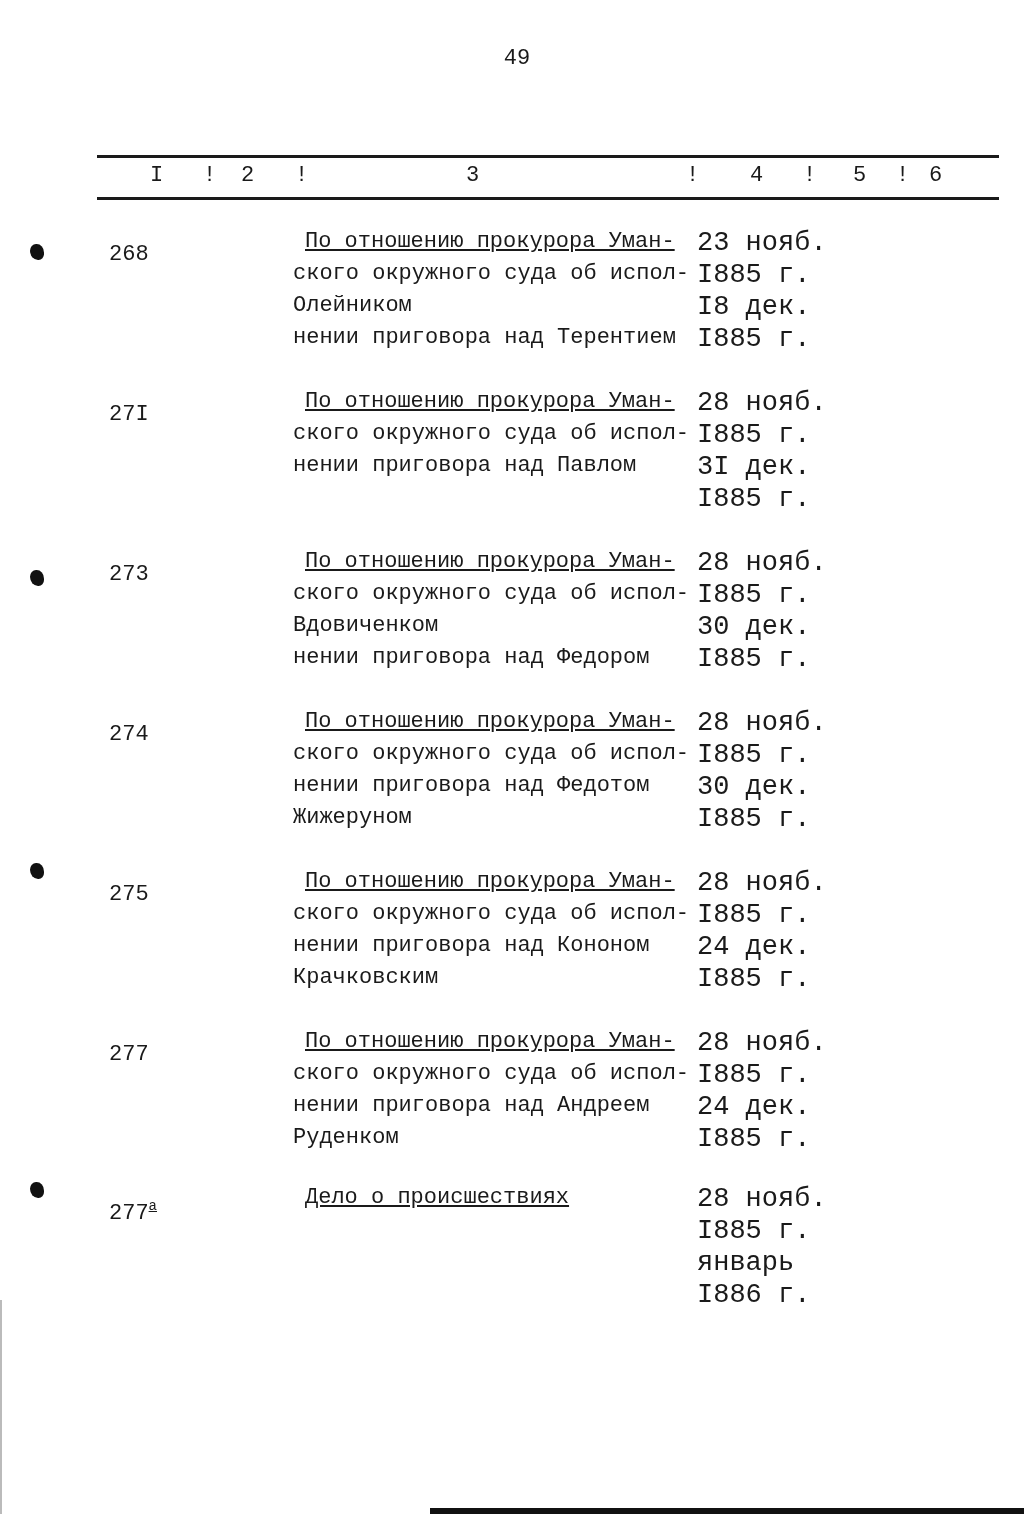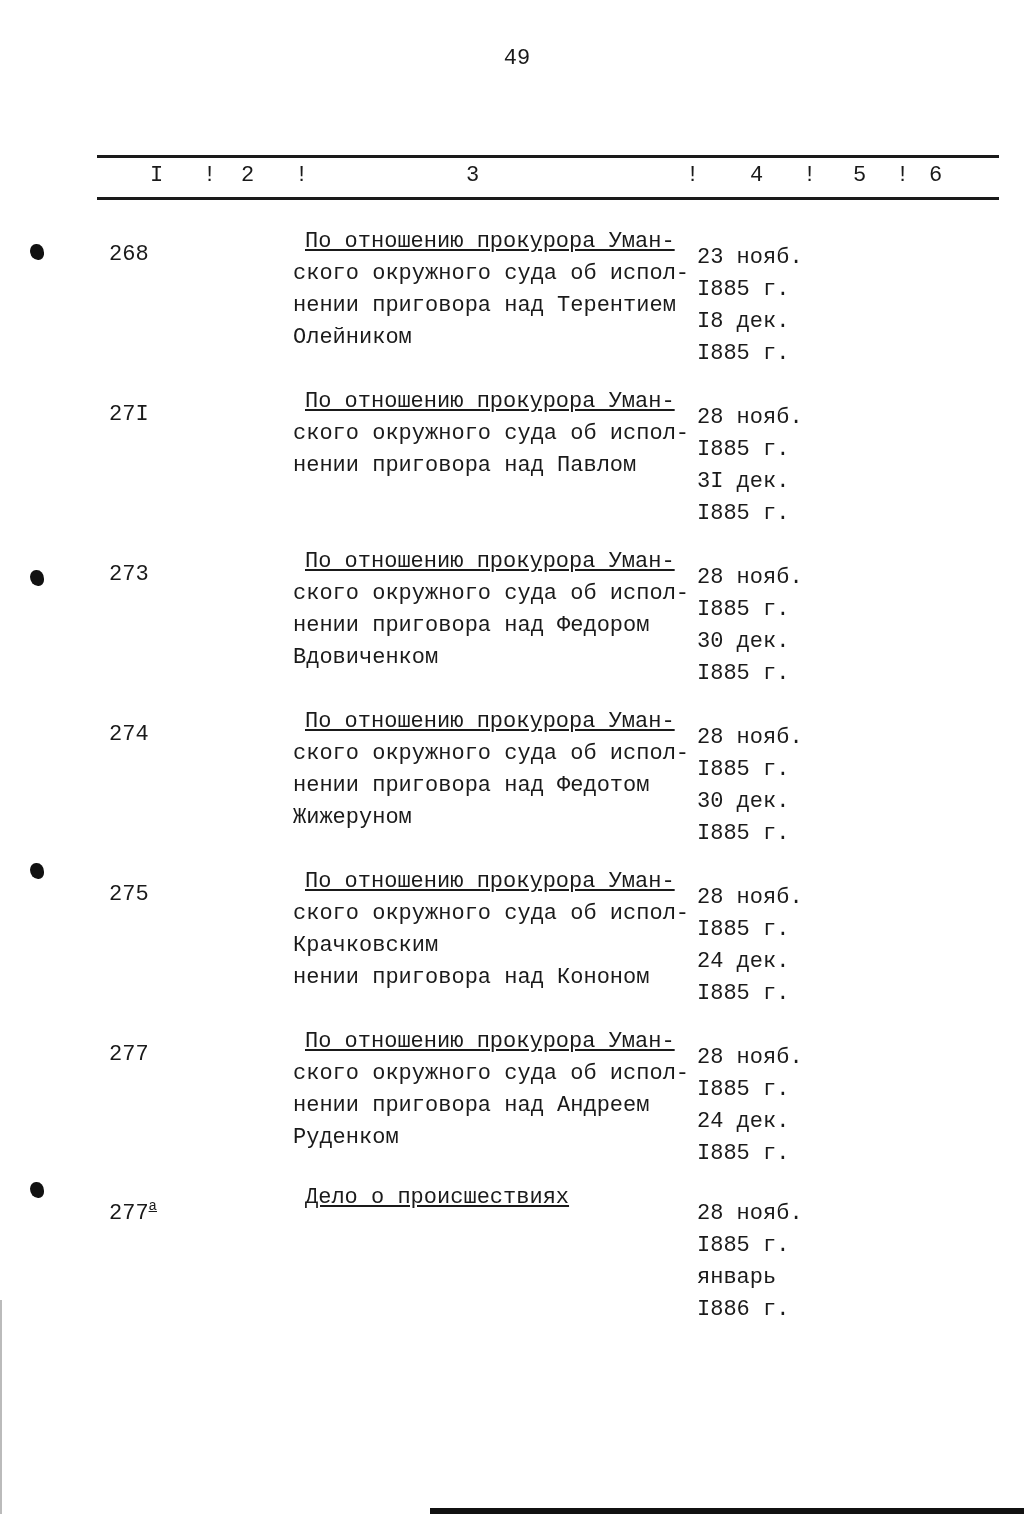--- a/index.html
+++ b/index.html
@@ -26,21 +26,21 @@
   }
   .entry .num sup {
     font-size: 14px; text-decoration: underline; vertical-align: 9px;
   }
   .entry .desc {
     position: absolute; left: 293px; top: 0; font-size: 22px; line-height: 32px;
   }
   .entry .desc div { white-space: pre; }
   .entry .desc div:first-child { padding-left: 12px; text-decoration: underline; }
   .entry .dates {
-    position: absolute; left: 697px; top: 16px; font-size: 22px; line-height: 32px; font-family: Liberation Mono, monospace;
+    position: absolute; left: 697px; top: 1px; font-size: 27px; line-height: 32px; font-family: Liberation Mono, monospace;
   }
   .entry .dates div { white-space: pre; }
   .punch {
     position: absolute; left: 30px; width: 14px; height: 16px; background: #111;
     border-radius: 45% 55% 40% 60%;
   }
   .footer-line {
     position: absolute; left: 430px; top: 1508px; width: 594px; height: 6px; background: #111;
   }
   .left-edge {
@@ -67,22 +67,22 @@
     <span class="hdr" style="left: 929px;">6</span>
   </div>
 <div class="rule bottom"></div>
 
 <div id="entries">
     <div class="entry" style="top: 226px;">
       <div class="num"><span>268</span></div>
       <div class="desc">
         <div>По отношению прокурора Уман-</div>
         <div>ского окружного суда об испол-</div>
+        <div>Олейником</div>
         <div>нении приговора над Терентием</div>
-        <div>Олейником</div>
       </div>
       <div class="dates">
         <div>23 нояб.</div>
         <div>I885 г.</div>
         <div>I8 дек.</div>
         <div>I885 г.</div>
       </div>
     </div>
     <div class="entry" style="top: 386px;">
       <div class="num"><span>27I</span></div>
@@ -96,22 +96,22 @@
         <div>I885 г.</div>
         <div>3I дек.</div>
         <div>I885 г.</div>
       </div>
     </div>
     <div class="entry" style="top: 546px;">
       <div class="num"><span>273</span></div>
       <div class="desc">
         <div>По отношению прокурора Уман-</div>
         <div>ского окружного суда об испол-</div>
+        <div>Вдовиченком</div>
         <div>нении приговора над Федором</div>
-        <div>Вдовиченком</div>
       </div>
       <div class="dates">
         <div>28 нояб.</div>
         <div>I885 г.</div>
         <div>30 дек.</div>
         <div>I885 г.</div>
       </div>
     </div>
     <div class="entry" style="top: 706px;">
       <div class="num"><span>274</span></div>
@@ -126,22 +126,22 @@
         <div>I885 г.</div>
         <div>30 дек.</div>
         <div>I885 г.</div>
       </div>
     </div>
     <div class="entry" style="top: 866px;">
       <div class="num"><span>275</span></div>
       <div class="desc">
         <div>По отношению прокурора Уман-</div>
         <div>ского окружного суда об испол-</div>
+        <div>нении приговора над Кононом</div>
         <div>Крачковским</div>
-        <div>нении приговора над Кононом</div>
       </div>
       <div class="dates">
         <div>28 нояб.</div>
         <div>I885 г.</div>
         <div>24 дек.</div>
         <div>I885 г.</div>
       </div>
     </div>
     <div class="entry" style="top: 1026px;">
       <div class="num"><span>277</span></div>

